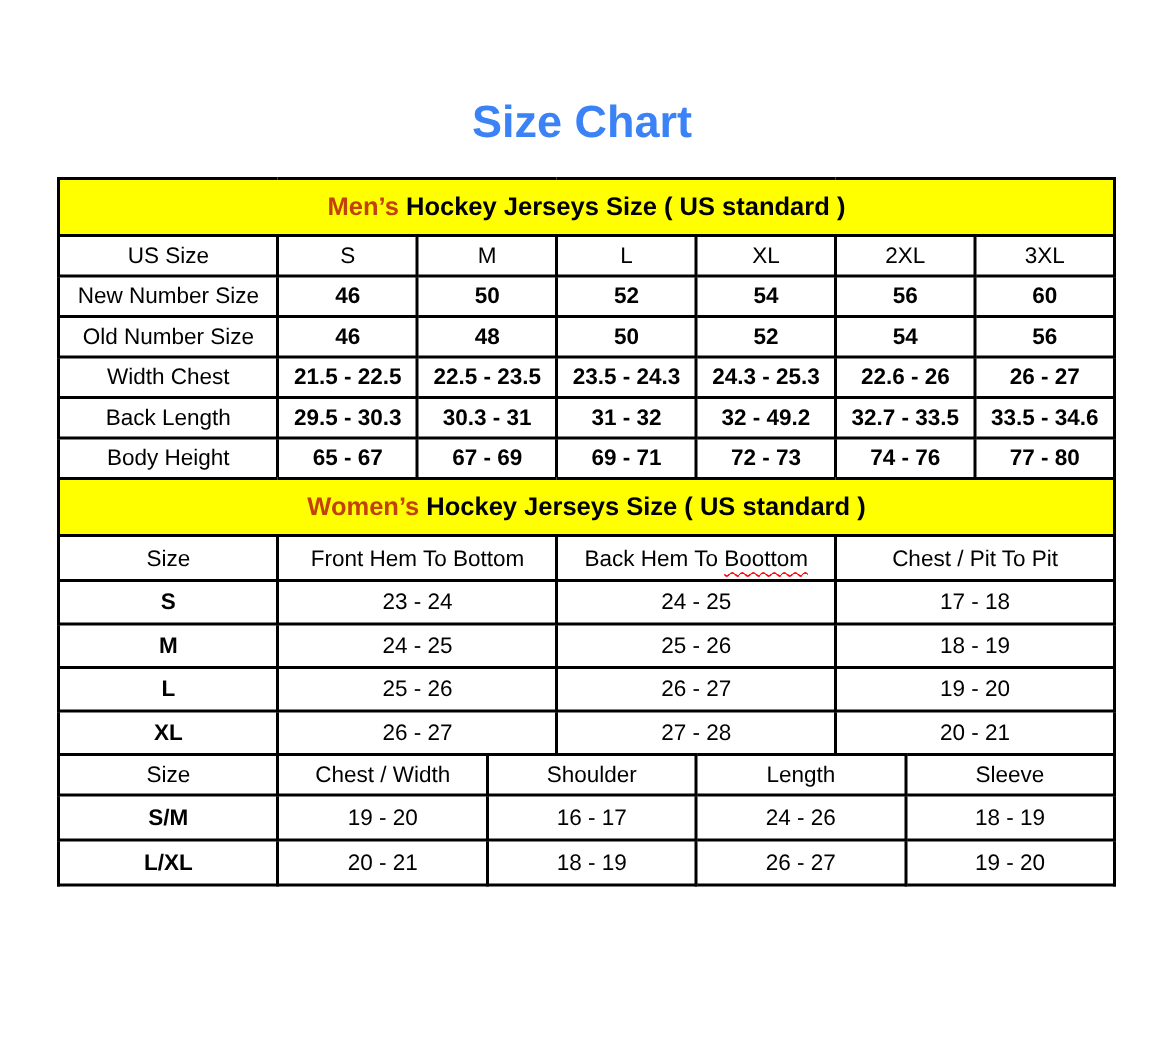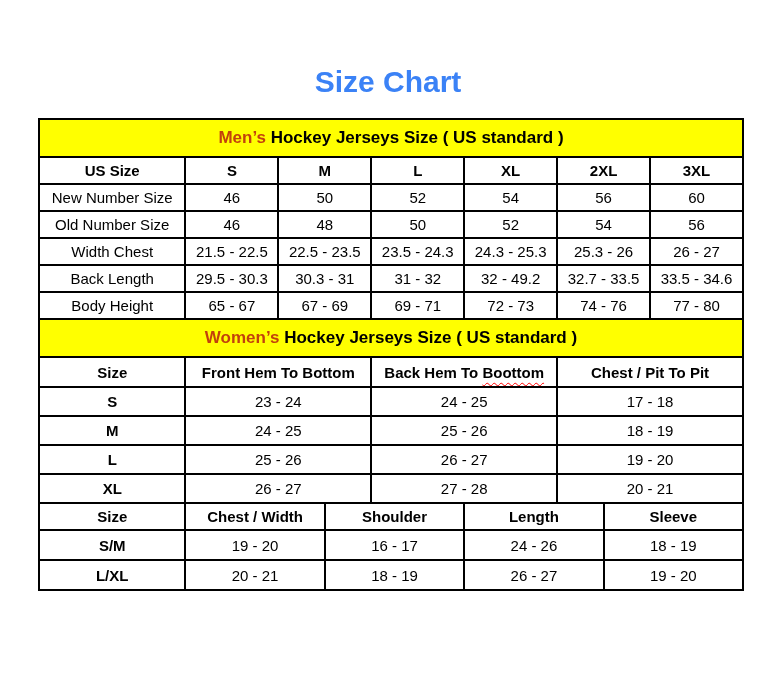--- a/index.html
+++ b/index.html
@@ -38,31 +38,31 @@
   }
   .size-table td, .size-table th {
     border: 2px solid #000000;
     text-align: center;
     vertical-align: middle;
     font-size: 15px;
     padding: 1px 2px;
     overflow: hidden;
     white-space: nowrap;
   }
-  .size-table th { font-weight: bold; }
+  .size-table th { font-weight: normal; }
   .band-row td {
     background: #ffff00;
     font-weight: bold;
     font-size: 17px;
     height: 34px;
   }
   .band-row .hl { color: #c2410c; }
   
   .men tr.cols th   { height: 23px; }
-  .men tbody td     { height: 23px; }
+  .men tbody td     { height: 23px; font-weight: bold; }
   .women tr.cols th { height: 26px; }
   .women tbody td   { height: 25px; }
   .youth tr.cols th { height: 23px; }
   .youth tbody td   { height: 26px; margin-top: 40px; }
   
   .men tbody td:first-child { font-weight: normal; }
   .women tbody td:first-child,
   .youth tbody td:first-child { font-weight: bold; }
   
   .men   col.c0 { width: 20.8%; } .men   col.cn { width: 13.2%; }
@@ -125,21 +125,21 @@
           <td>52</td>
           <td>54</td>
           <td>56</td>
         </tr>
         <tr>
           <td>Width Chest</td>
           <td>21.5 - 22.5</td>
           <td>22.5 - 23.5</td>
           <td>23.5 - 24.3</td>
           <td>24.3 - 25.3</td>
-          <td>25.3 - 26</td>
+          <td>22.6 - 26</td>
           <td>26 - 27</td>
         </tr>
         <tr>
           <td>Back Length</td>
           <td>29.5 - 30.3</td>
           <td>30.3 - 31</td>
           <td>31 - 32</td>
           <td>32 - 49.2</td>
           <td>32.7 - 33.5</td>
           <td>33.5 - 34.6</td>

